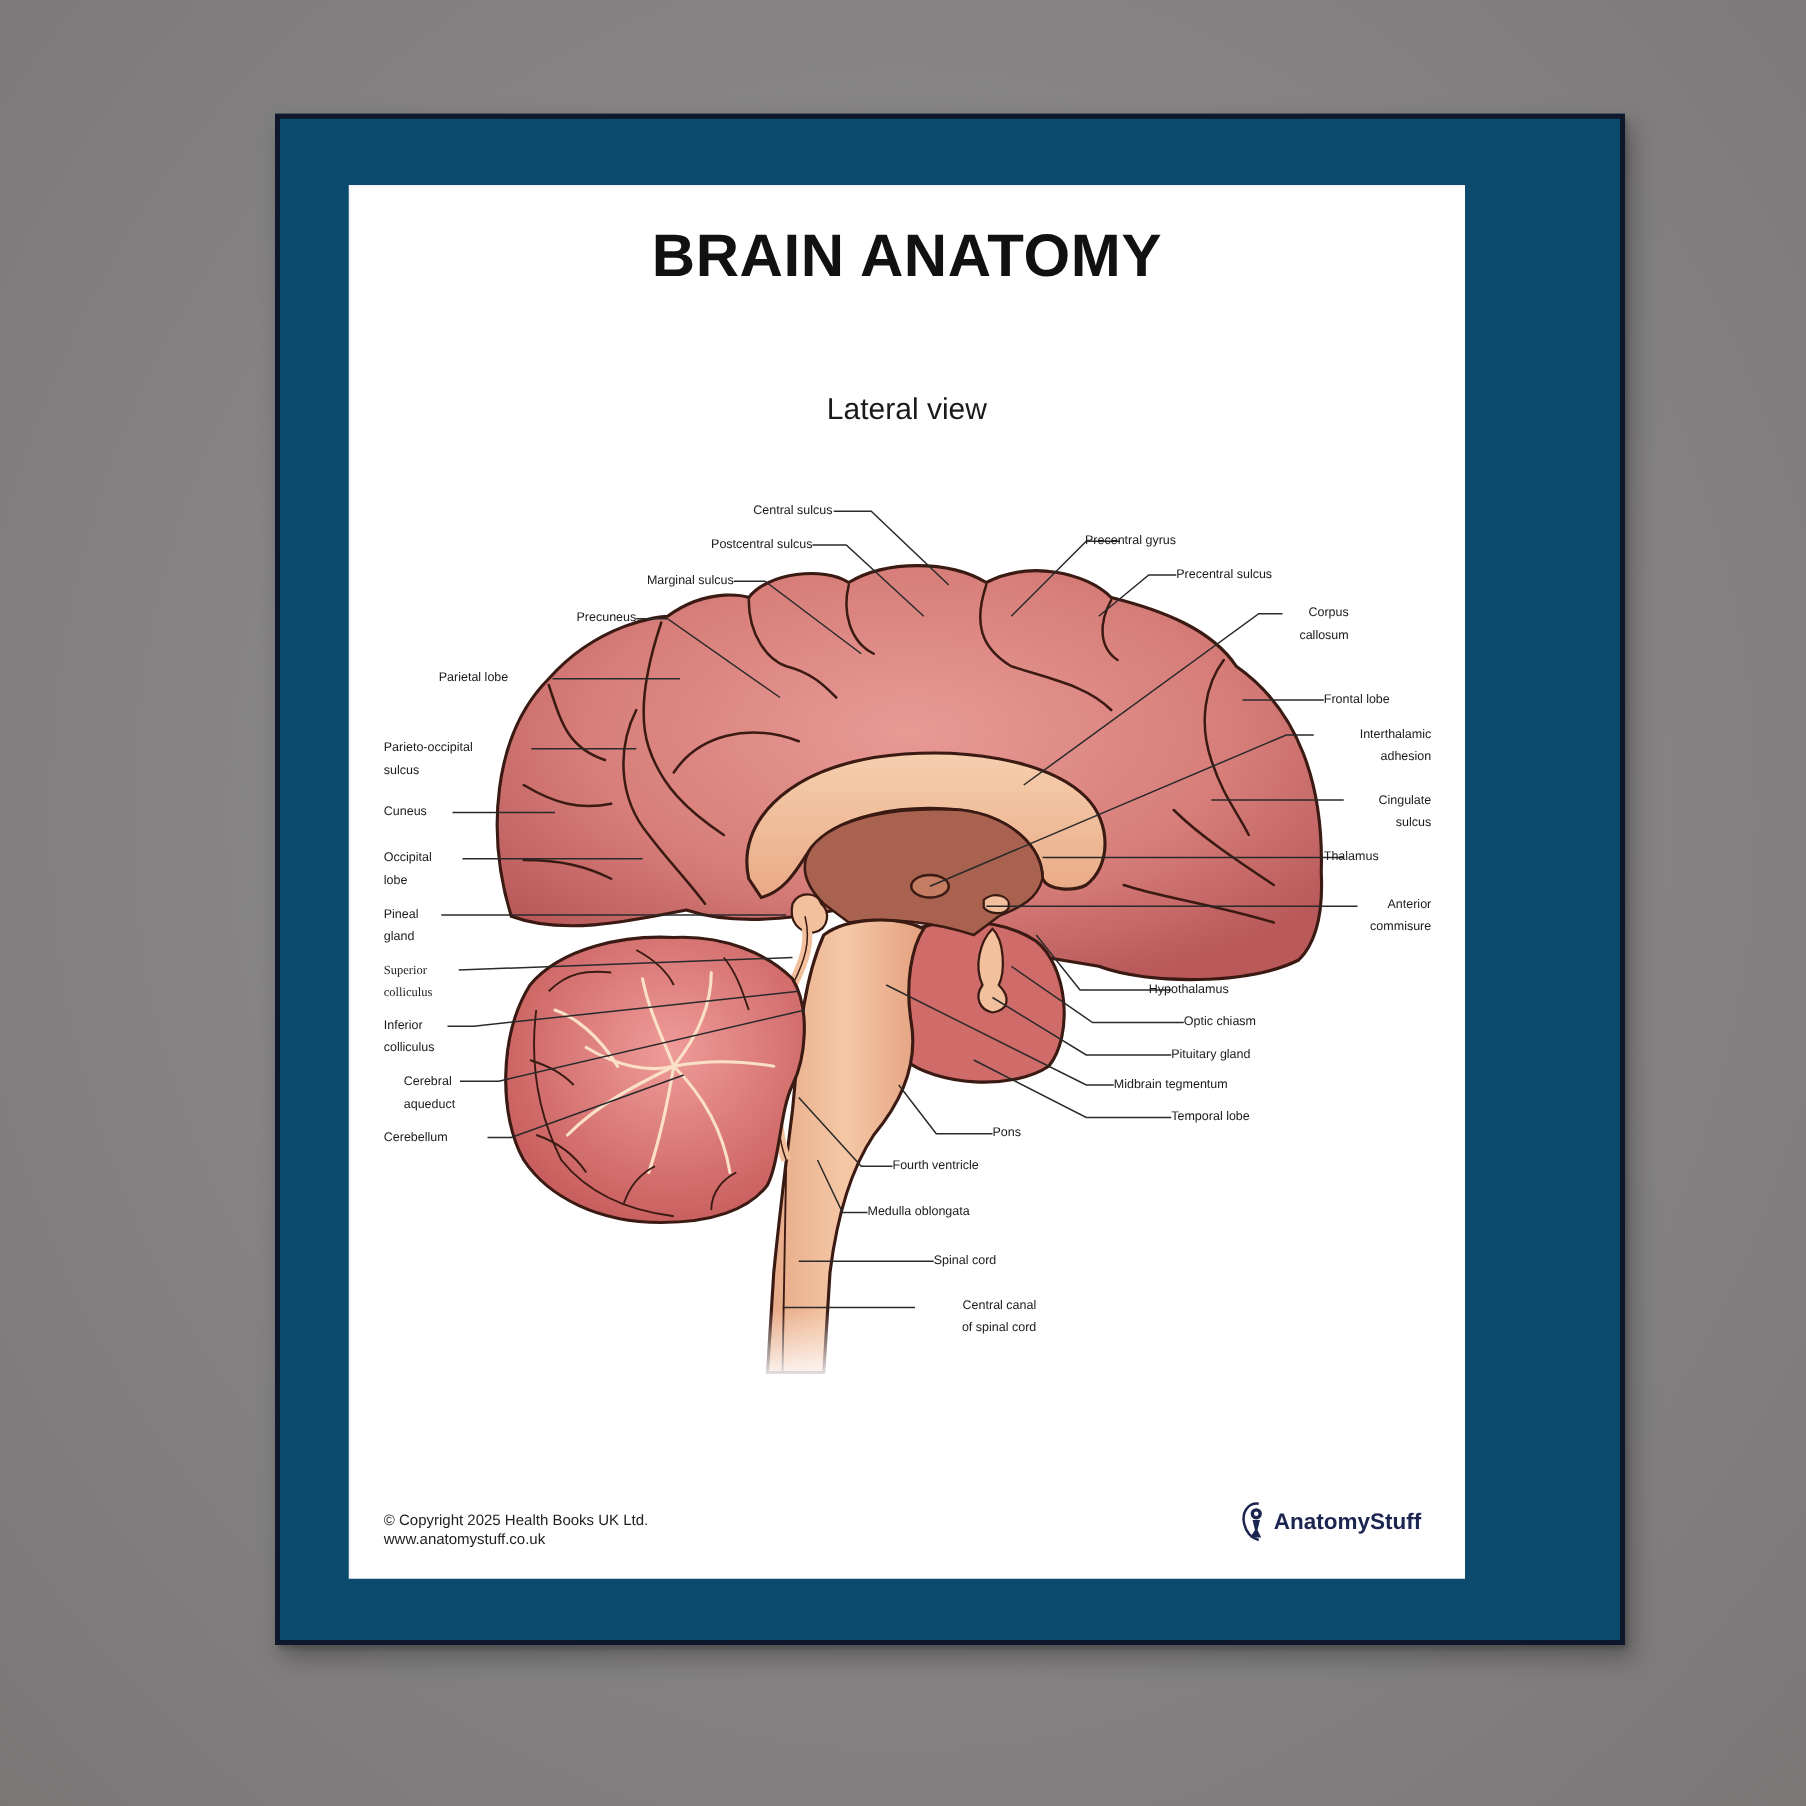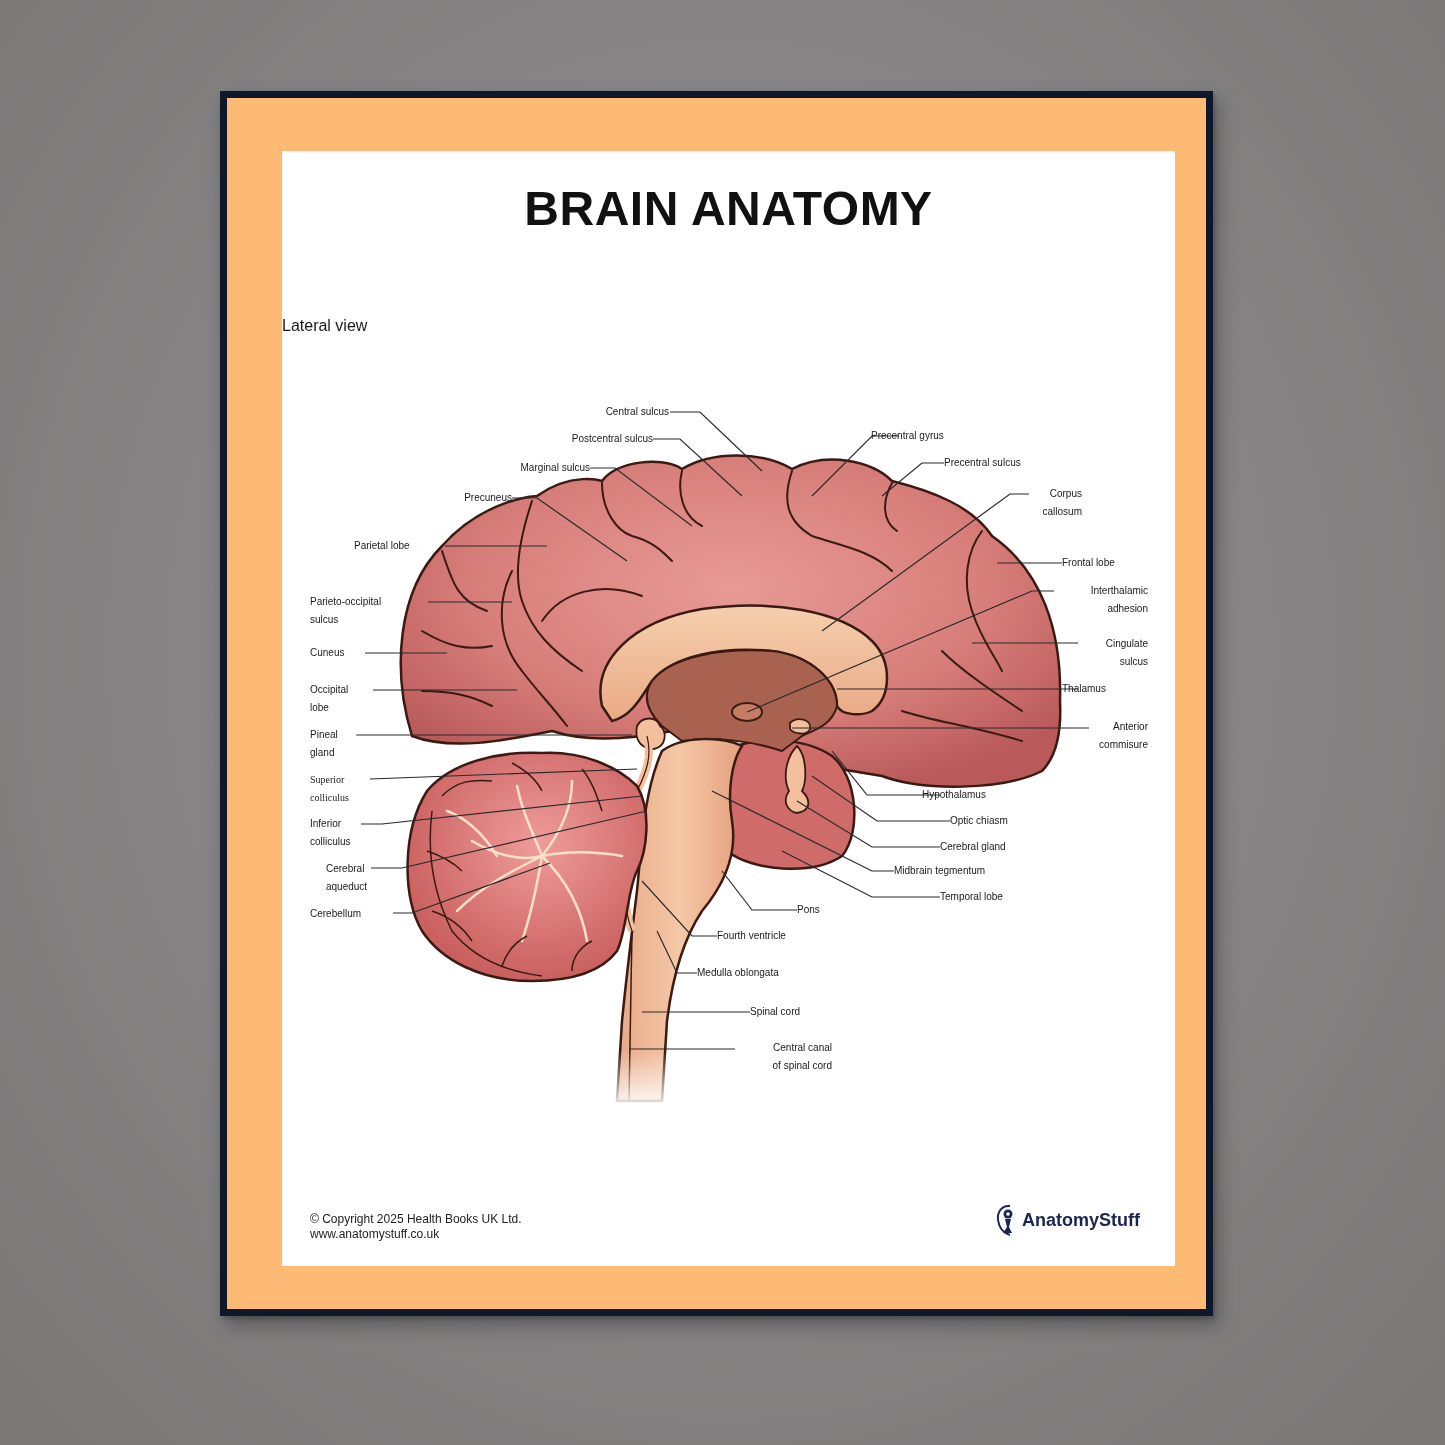--- a/index.html
+++ b/index.html
@@ -3,42 +3,42 @@
 <meta charset="utf-8">
 <style>
   html, body { margin:0; padding:0; }
   body {
     width:1445px; height:1445px; overflow:hidden;
     background: radial-gradient(ellipse at 50% 45%, #8f8e8e 0%, #858383 55%, #7a7877 100%);
     font-family: "Liberation Sans", "DejaVu Sans", sans-serif;
     position:relative;
   }
   .frame {
-    position:absolute; left:220px; top:91px; width:993px; height:1225px;
-    background:#fdba74;
-    border:7px solid #0f172a;
+    position:absolute; left:220px; top:91px; width:1080px; height:1225px;
+    background:#0c4a6e;
+    border:4px solid #0f172a;
     box-shadow: 6px 10px 18px rgba(0,0,0,0.28), 2px 3px 4px rgba(0,0,0,0.2);
     box-sizing:border-box;
   }
   .mat {
     position:absolute; left:55px; top:53px; width:893px; height:1115px;
     background:#ffffff;
     box-shadow: inset 1px 1px 2px rgba(0,0,0,0.06);
   }
   .poster-title {
     position:absolute; left:0; right:0; top:30px; text-align:center;
     font-size:48px; font-weight:bold; color:#111; letter-spacing:0.5px;
   }
   .subtitle {
     position:absolute; left:0; right:0; top:140px; text-align:center;
     font-size:20px; font-weight:bold; color:#1a1a1a;
   }
   .subtitle2 {
-    position:absolute; left:0; right:0; top:166px; text-align:left;
-    font-size:16px; color:#1a1a1a;
+    position:absolute; left:0; right:0; top:166px; text-align:center;
+    font-size:24px; color:#1a1a1a;
   }
   svg.art { position:absolute; left:0; top:0; }
   .lbl {
     position:absolute; font-size:10px; color:#1a1a1a; line-height:18px; white-space:nowrap;
   }
   .lbl.r { text-align:right; }
   .copy {
     position:absolute; left:28px; top:1061px; font-size:12px; color:#222; line-height:15px;
   }
   .logo {
@@ -227,21 +227,21 @@
       <div>Cingulate</div>
       <div>sulcus</div>
     </div>
     <div class="lbl" style="left:780px; top:529px;">Thalamus</div>
     <div class="lbl r" style="right:27px; top:567px;">
       <div>Anterior</div>
       <div>commisure</div>
     </div>
     <div class="lbl" style="left:640px; top:635px;">Hypothalamus</div>
     <div class="lbl" style="left:668px; top:661px;">Optic chiasm</div>
-    <div class="lbl" style="left:658px; top:687px;">Cerebral gland</div>
+    <div class="lbl" style="left:658px; top:687px;">Pituitary gland</div>
     <div class="lbl" style="left:612px; top:711px;">Midbrain tegmentum</div>
     <div class="lbl" style="left:658px; top:737px;">Temporal lobe</div>
 
     <div class="lbl" style="left:515px; top:750px;">Pons</div>
     <div class="lbl" style="left:435px; top:776px;">Fourth ventricle</div>
     <div class="lbl" style="left:415px; top:813px;">Medulla oblongata</div>
     <div class="lbl" style="left:468px; top:852px;">Spinal cord</div>
     <div class="lbl r" style="right:343px; top:888px;">
       <div>Central canal</div>
       <div>of spinal cord</div>

